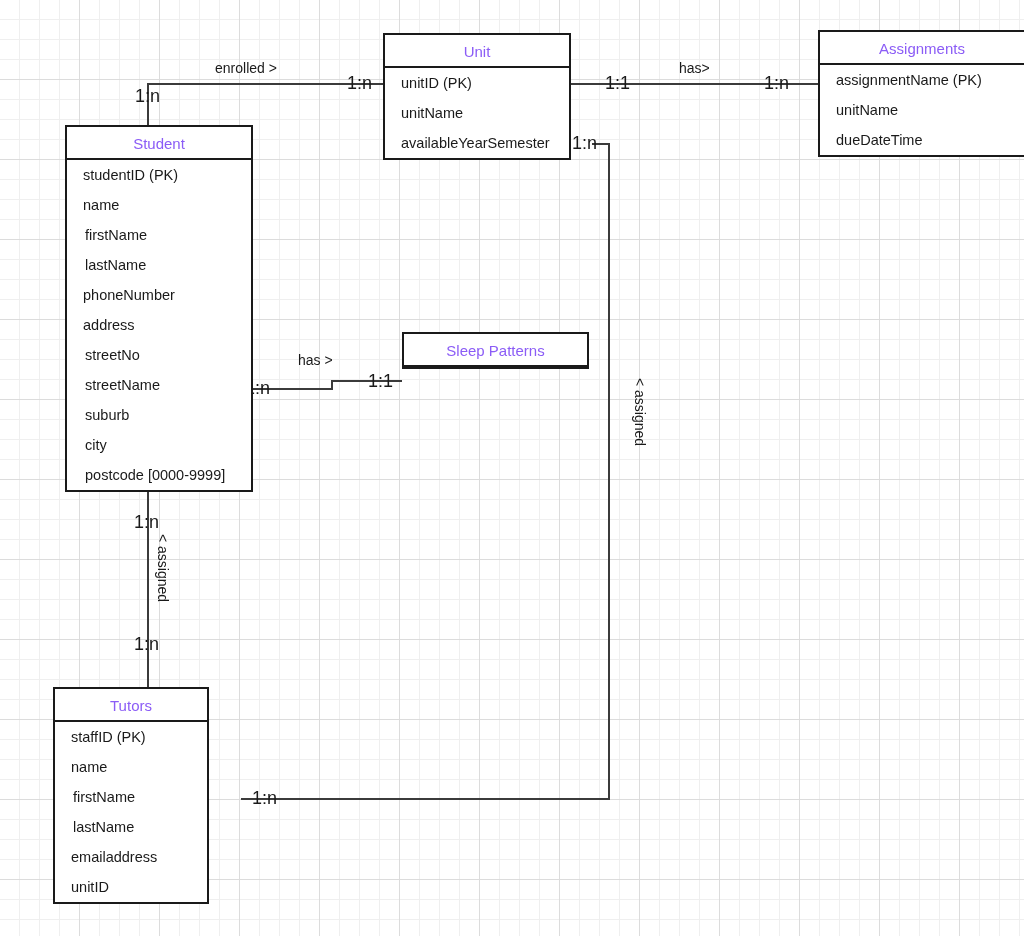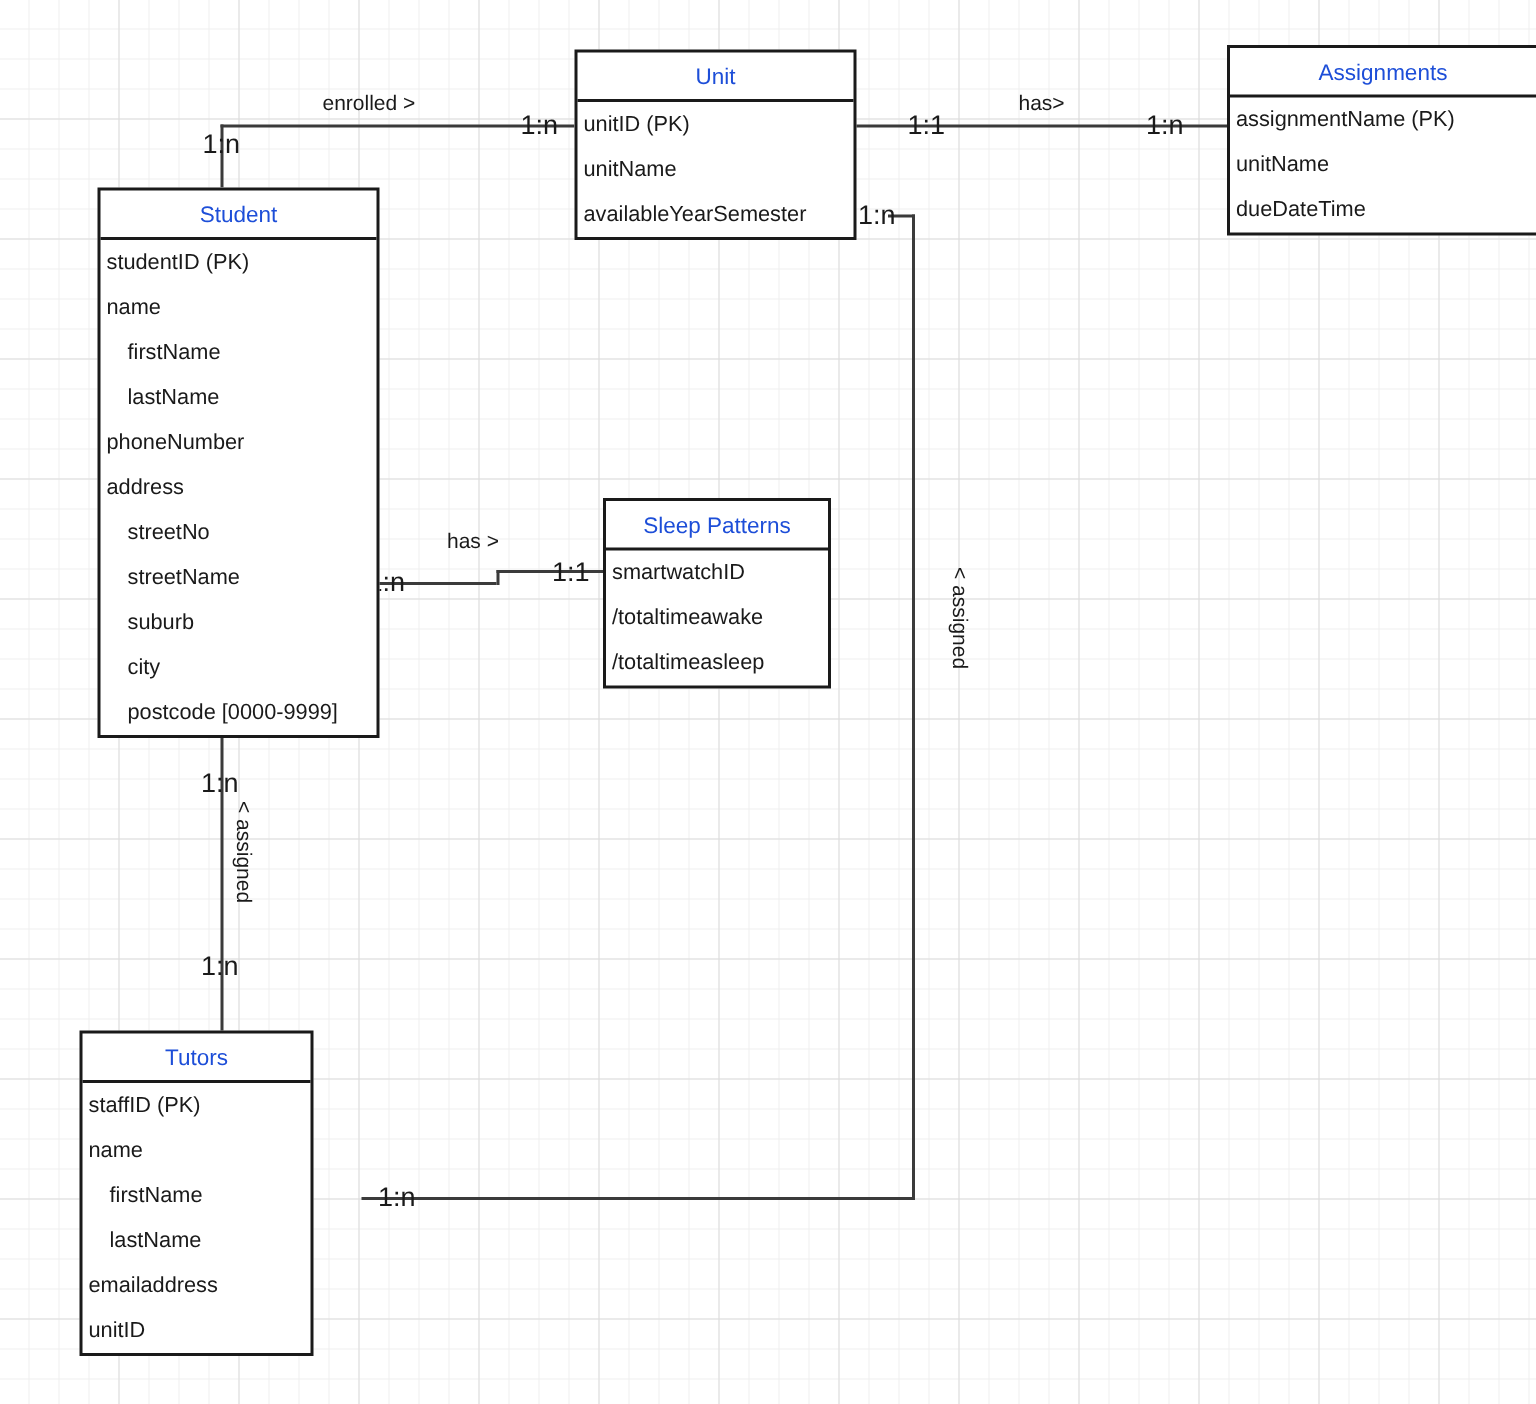--- a/index.html
+++ b/index.html
@@ -31,33 +31,33 @@
     background: #ffffff;
     border: 2px solid #1a1a1a;
     z-index: 5;
   }
   .entity-title {
     box-sizing: border-box;
     height: 33px;
     line-height: 33px;
     text-align: center;
     font-size: 15px;
-    color: #1d4ed8;
+    color: #8b5cf6;
     border-bottom: 2px solid #1a1a1a;
     white-space: nowrap;
     overflow: hidden;
   }
   .entity-attrs {
     padding: 0;
   }
   .attr {
     box-sizing: border-box;
     height: 30px;
     line-height: 30px;
-    padding-left: 4px;
+    padding-left: 16px;
     font-size: 14.5px;
     color: #1a1a1a;
     white-space: nowrap;
     overflow: hidden;
   }
   .attr.indent {
     padding-left: 18px;
   }
 
   
@@ -158,27 +158,22 @@
 
   <div class="entity" style="left:818px; top:30px; width:208px;">
     <div class="entity-title">Assignments</div>
     <div class="entity-attrs">
       <div class="attr">assignmentName (PK)</div>
       <div class="attr">unitName</div>
       <div class="attr">dueDateTime</div>
     </div>
   </div>
 
-  <div class="entity" style="left:402px; top:332px; width:152px;">
+  <div class="entity" style="left:402px; top:332px; width:187px;">
     <div class="entity-title">Sleep Patterns</div>
-    <div class="entity-attrs">
-      <div class="attr">smartwatchID</div>
-      <div class="attr">/totaltimeawake</div>
-      <div class="attr">/totaltimeasleep</div>
-    </div>
   </div>
 
   <div class="entity" style="left:53px; top:687px; width:156px;">
     <div class="entity-title">Tutors</div>
     <div class="entity-attrs">
       <div class="attr">staffID (PK)</div>
       <div class="attr">name</div>
       <div class="attr indent">firstName</div>
       <div class="attr indent">lastName</div>
       <div class="attr">emailaddress</div>

